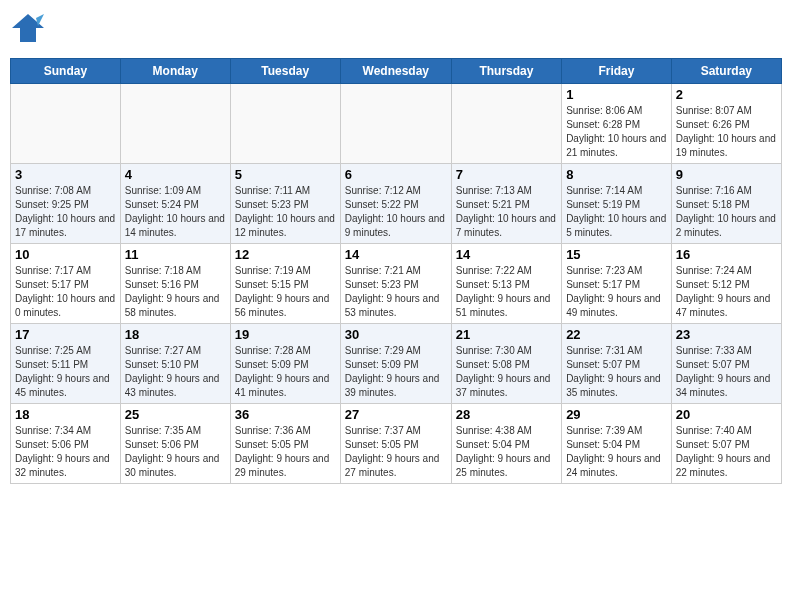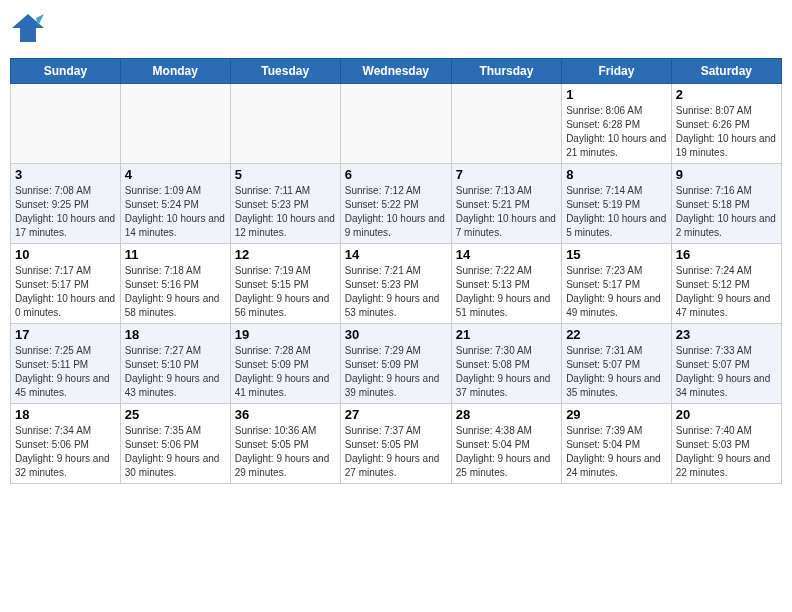--- a/index.html
+++ b/index.html
@@ -305,21 +305,21 @@
         </td>
         <td>
           <span class="day-num">25</span>
           <div class="day-info">Sunrise: 7:35 AM
 Sunset: 5:06 PM
 Daylight: 9 hours
 and 30 minutes.</div>
         </td>
         <td>
           <span class="day-num">36</span>
-          <div class="day-info">Sunrise: 10:36 AM
+          <div class="day-info">Sunrise: 7:36 AM
 Sunset: 5:05 PM
 Daylight: 9 hours
 and 29 minutes.</div>
         </td>
         <td>
           <span class="day-num">27</span>
           <div class="day-info">Sunrise: 7:37 AM
 Sunset: 5:05 PM
 Daylight: 9 hours
 and 27 minutes.</div>
@@ -334,19 +334,19 @@
         <td>
           <span class="day-num">29</span>
           <div class="day-info">Sunrise: 7:39 AM
 Sunset: 5:04 PM
 Daylight: 9 hours
 and 24 minutes.</div>
         </td>
         <td>
           <span class="day-num">20</span>
           <div class="day-info">Sunrise: 7:40 AM
-Sunset: 5:03 PM
+Sunset: 5:07 PM
 Daylight: 9 hours
 and 22 minutes.</div>
         </td>
       </tr>
     </tbody>
 </table>
 
 </body></html>

